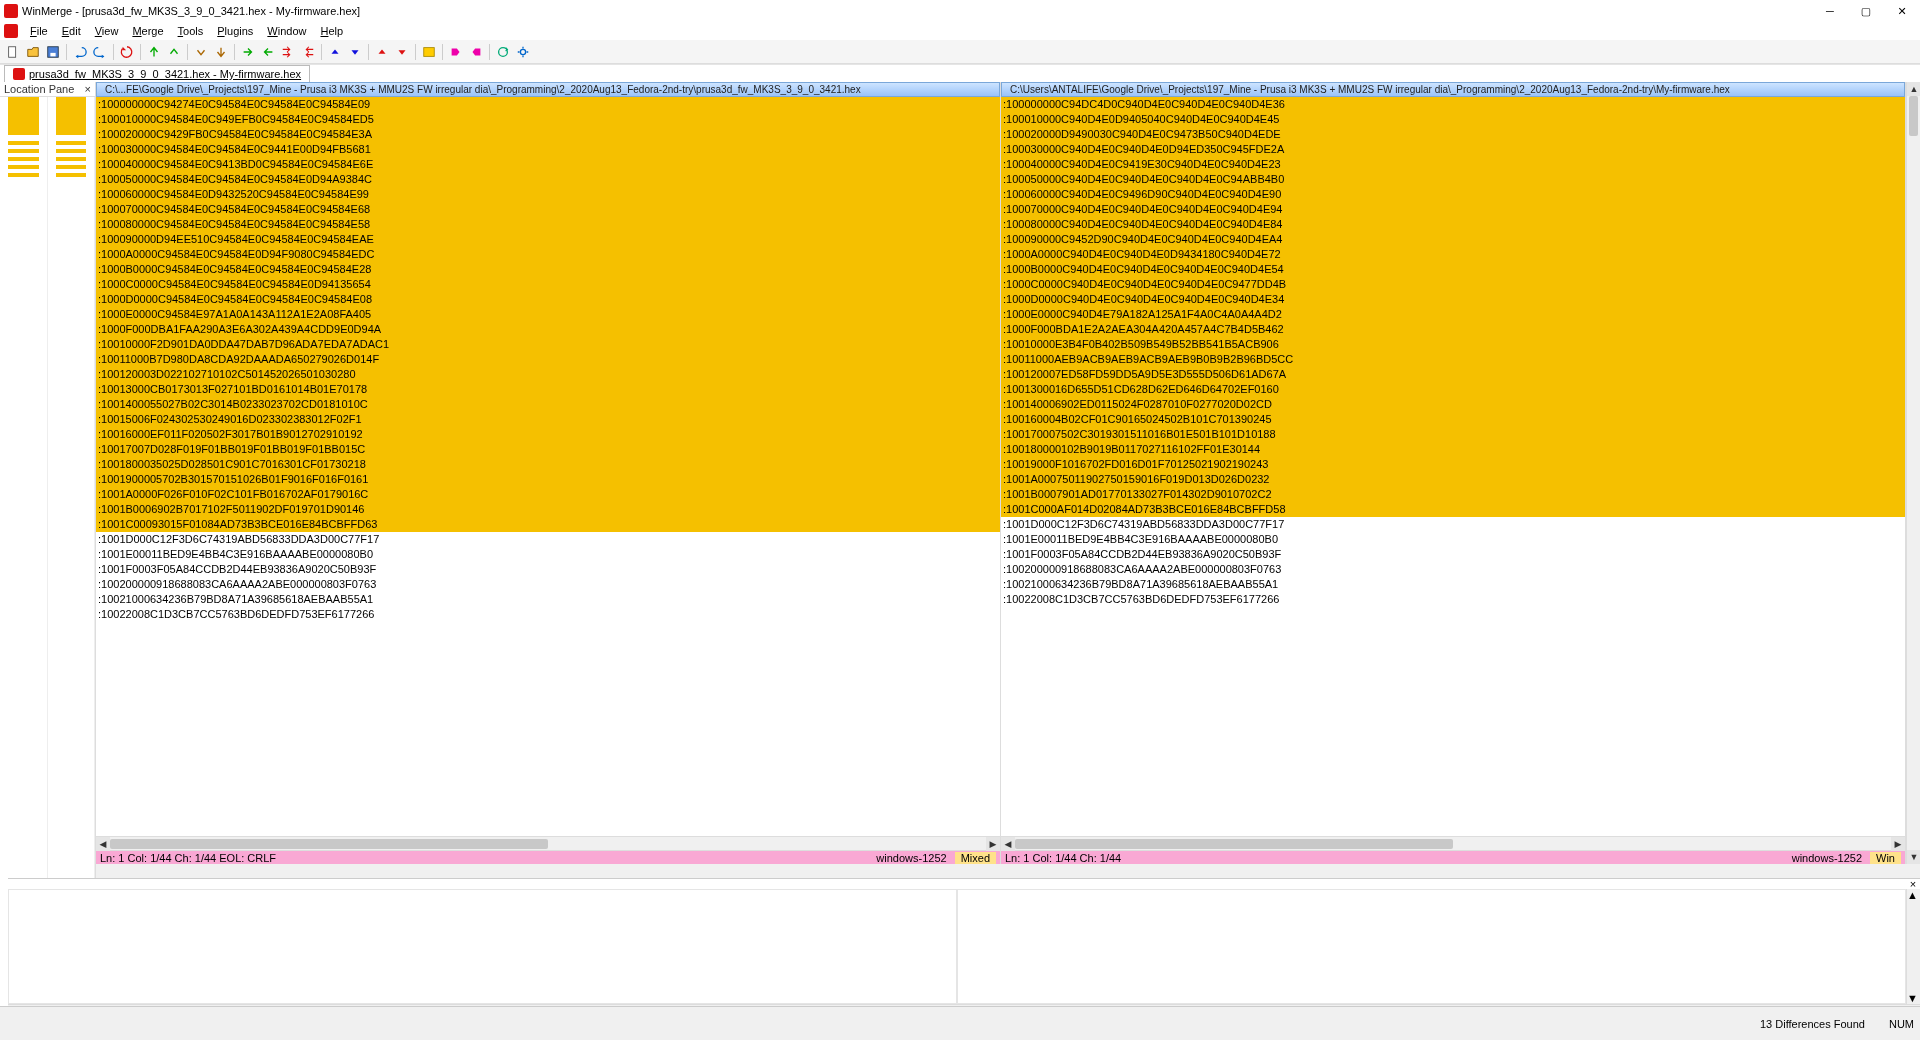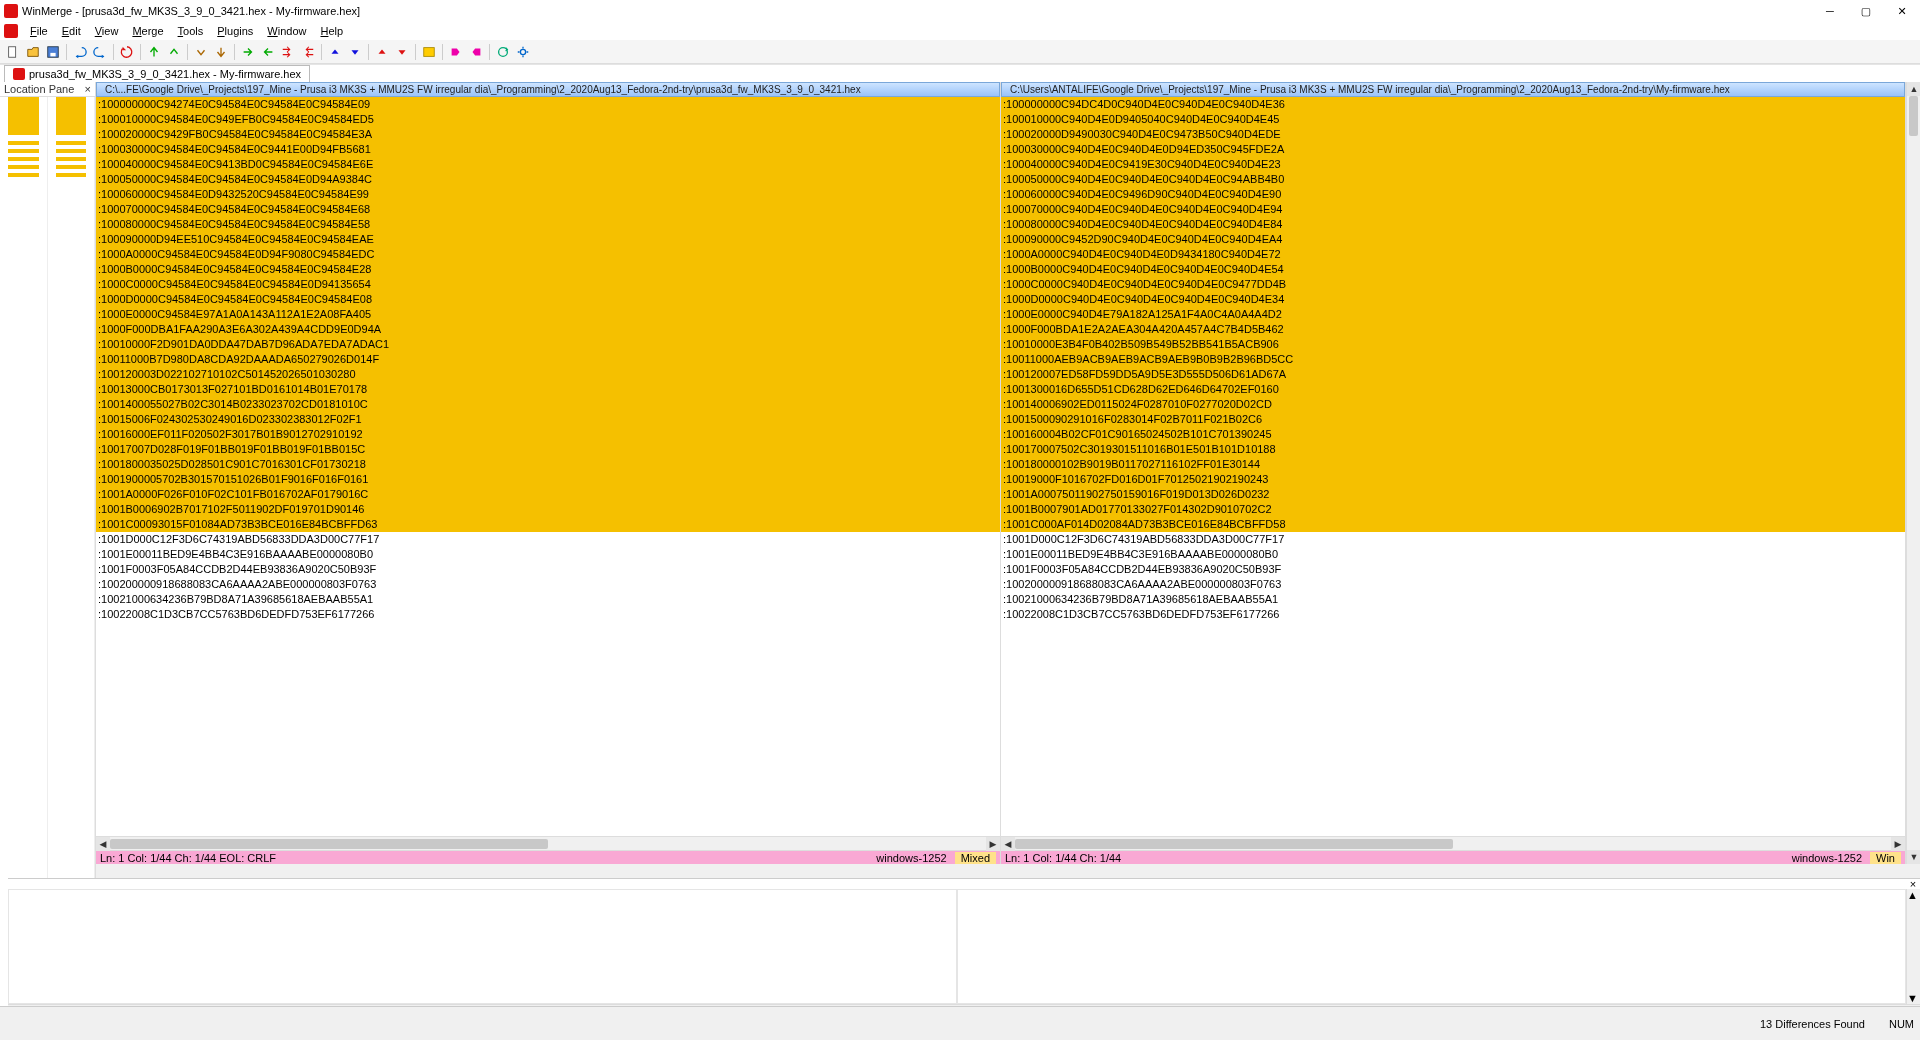--- a/index.html
+++ b/index.html
@@ -15,21 +15,21 @@
 .menubar .mi { padding: 0 6px; cursor: default; }
 .menubar .mi u { text-decoration: underline; }
 .menubar .sys-icon { width:14px; height:14px; background:#d11; border-radius:2px; margin-right:4px; }
 
 .toolbar { height: 24px; background: #f5f5f5; display: flex; align-items: center; padding: 0 4px; gap: 2px; border-bottom: 1px solid #ddd; }
 .toolbar .tb { width: 18px; height: 18px; display:flex; align-items:center; justify-content:center; border-radius:2px; cursor:default; }
 .toolbar .sep { width:1px; height:16px; background:#ccc; margin:0 2px; }
 .tb svg { width:14px; height:14px; }
 
 .doctab { height: 18px; background: #fff; display:flex; align-items:center; padding-left:4px; border-top:1px solid #e5e5e5; }
-.doctab .tab { padding: 2px 8px; background:#fff; border:1px solid #bbb; border-bottom:none; display:flex; align-items:center; gap:4px; }
+.doctab .tab { padding: 2px 8px; background:#fff; border:1px solid #bbb; border-bottom:none; display:flex; align-items:center; gap:4px;text-decoration:underline; }
 .doctab .tab .tab-icon { width:12px;height:12px;background:#d11;border-radius:2px; }
 
 .work { position:absolute; top:82px; bottom:22px; left:0; right:0; display:flex; }
 .location-pane { width: 96px; background:#fff; display:flex; flex-direction:column; border-right:1px solid #ddd; }
 .location-header { height: 15px; display:flex; align-items:center; justify-content:space-between; padding:0 4px; border-bottom:1px solid #ddd; font-size:10px; color:#333; }
 .location-header .x { cursor:default; }
 .location-body { flex:1; display:flex; }
 .loc-col { flex:1; background:#fff; border-right:1px solid #eee; position:relative; }
 .loc-col .diff-block { position:absolute; left:8px; right:8px; background:#f5c000; }
 
@@ -332,21 +332,20 @@
             <div class="line diff">:1000B0000C940D4E0C940D4E0C940D4E0C940D4E54</div>
             <div class="line diff">:1000C0000C940D4E0C940D4E0C940D4E0C9477DD4B</div>
             <div class="line diff">:1000D0000C940D4E0C940D4E0C940D4E0C940D4E34</div>
             <div class="line diff">:1000E0000C940D4E79A182A125A1F4A0C4A0A4A4D2</div>
             <div class="line diff">:1000F000BDA1E2A2AEA304A420A457A4C7B4D5B462</div>
             <div class="line diff">:10010000E3B4F0B402B509B549B52BB541B5ACB906</div>
             <div class="line diff">:10011000AEB9ACB9AEB9ACB9AEB9B0B9B2B96BD5CC</div>
             <div class="line diff">:100120007ED58FD59DD5A9D5E3D555D506D61AD67A</div>
             <div class="line diff">:1001300016D655D51CD628D62ED646D64702EF0160</div>
             <div class="line diff">:100140006902ED0115024F0287010F0277020D02CD</div>
-            <div class="line diff">:1001500090291016F0283014F02B7011F021B02C6</div>
             <div class="line diff">:100160004B02CF01C90165024502B101C701390245</div>
             <div class="line diff">:100170007502C3019301511016B01E501B101D10188</div>
             <div class="line diff">:100180000102B9019B0117027116102FF01E30144</div>
             <div class="line diff">:10019000F1016702FD016D01F70125021902190243</div>
             <div class="line diff">:1001A00075011902750159016F019D013D026D0232</div>
             <div class="line diff">:1001B0007901AD01770133027F014302D9010702C2</div>
             <div class="line diff">:1001C000AF014D02084AD73B3BCE016E84BCBFFD58</div>
             <div class="line">:1001D000C12F3D6C74319ABD56833DDA3D00C77F17</div>
             <div class="line">:1001E00011BED9E4BB4C3E916BAAAABE0000080B0</div>
             <div class="line">:1001F0003F05A84CCDB2D44EB93836A9020C50B93F</div>

